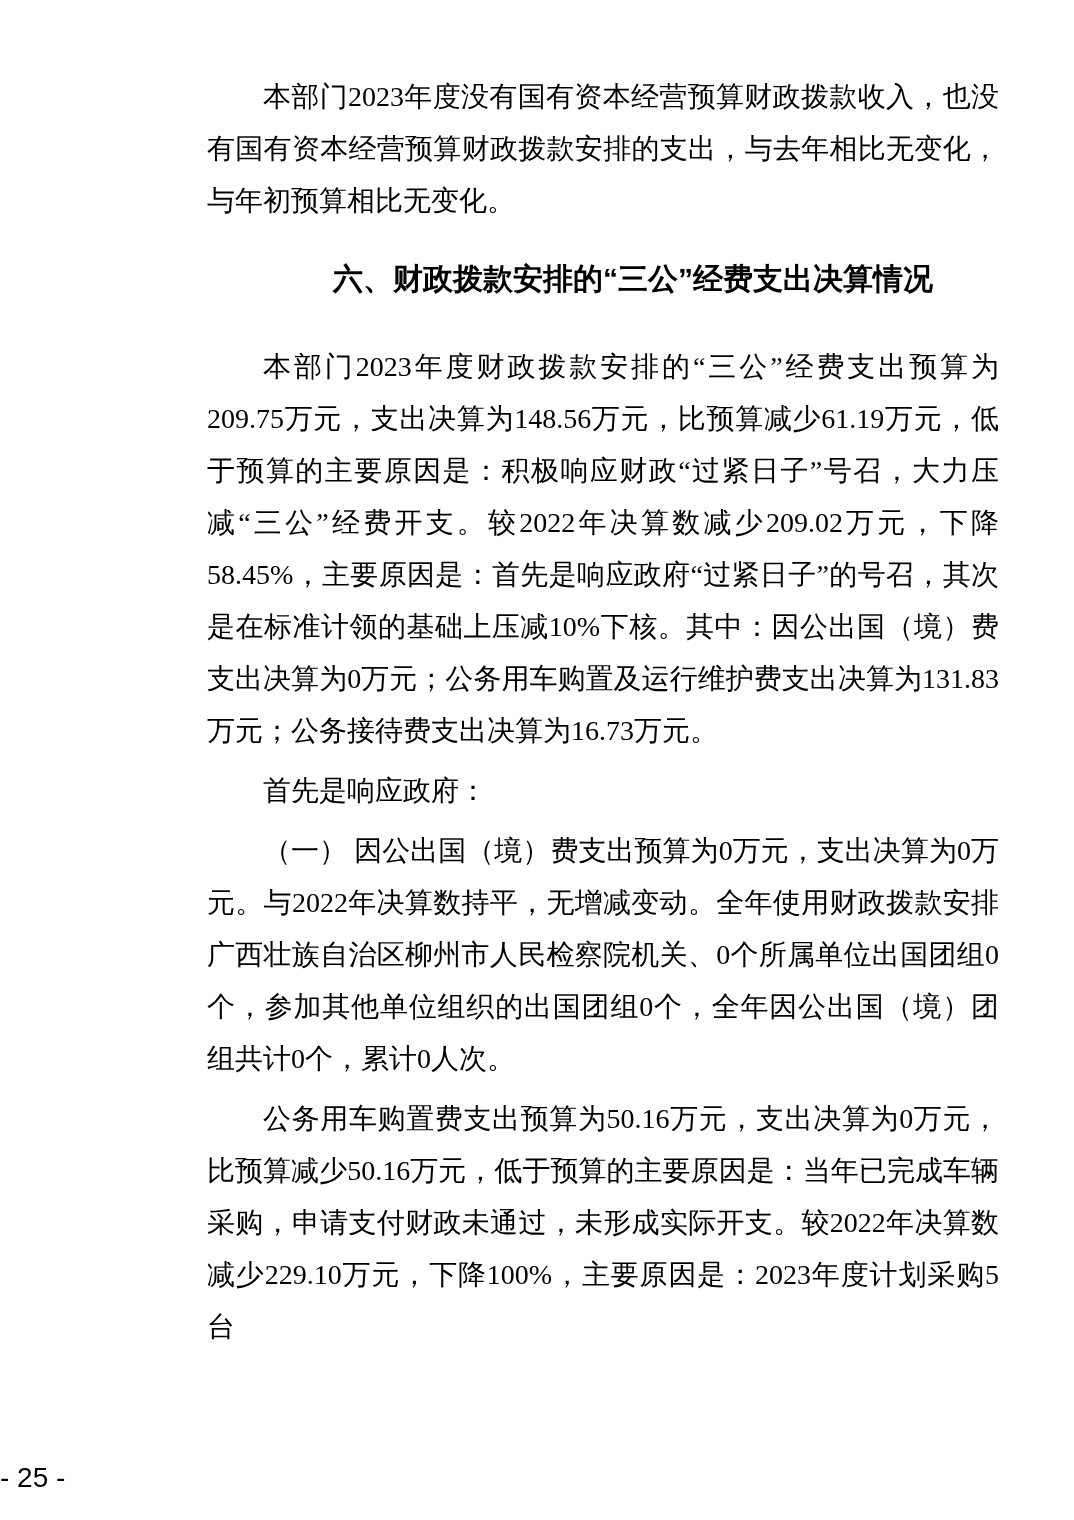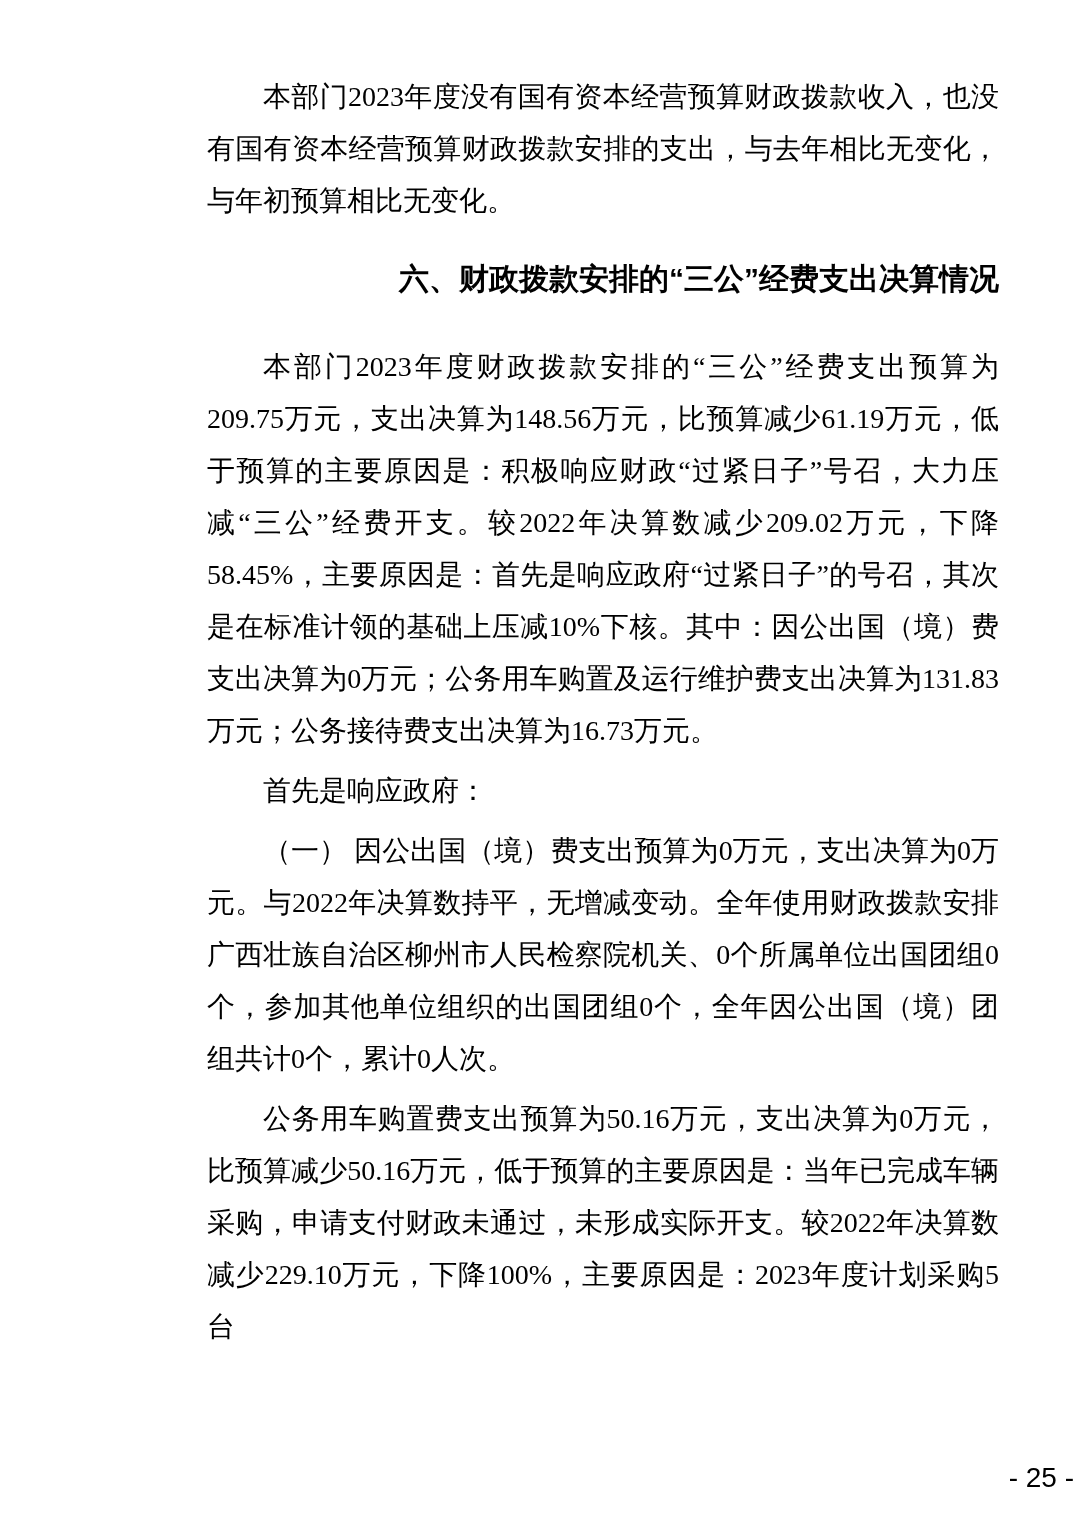--- a/index.html
+++ b/index.html
@@ -35,28 +35,28 @@
   .para.first {
     margin-top: 0;
   }
   .heading {
     margin: 31px 0 41px 0;
     font-family: "Liberation Sans", "DejaVu Sans", sans-serif;
     font-weight: bold;
     font-size: 30px;
     line-height: 42px;
     text-indent: 2em;
-    text-align: right;
+    text-align: center;
   }
   .footer {
     position: absolute;
     left: 0;
     right: 0;
     top: 1458px;
-    text-align: right;
+    text-align: left;
     font-family: "Liberation Sans", "DejaVu Sans", sans-serif;
     font-size: 28px;
     line-height: 40px;
     color: #000000;
   }
 </style>
 </head>
 <body>
 
 <div class="page">

